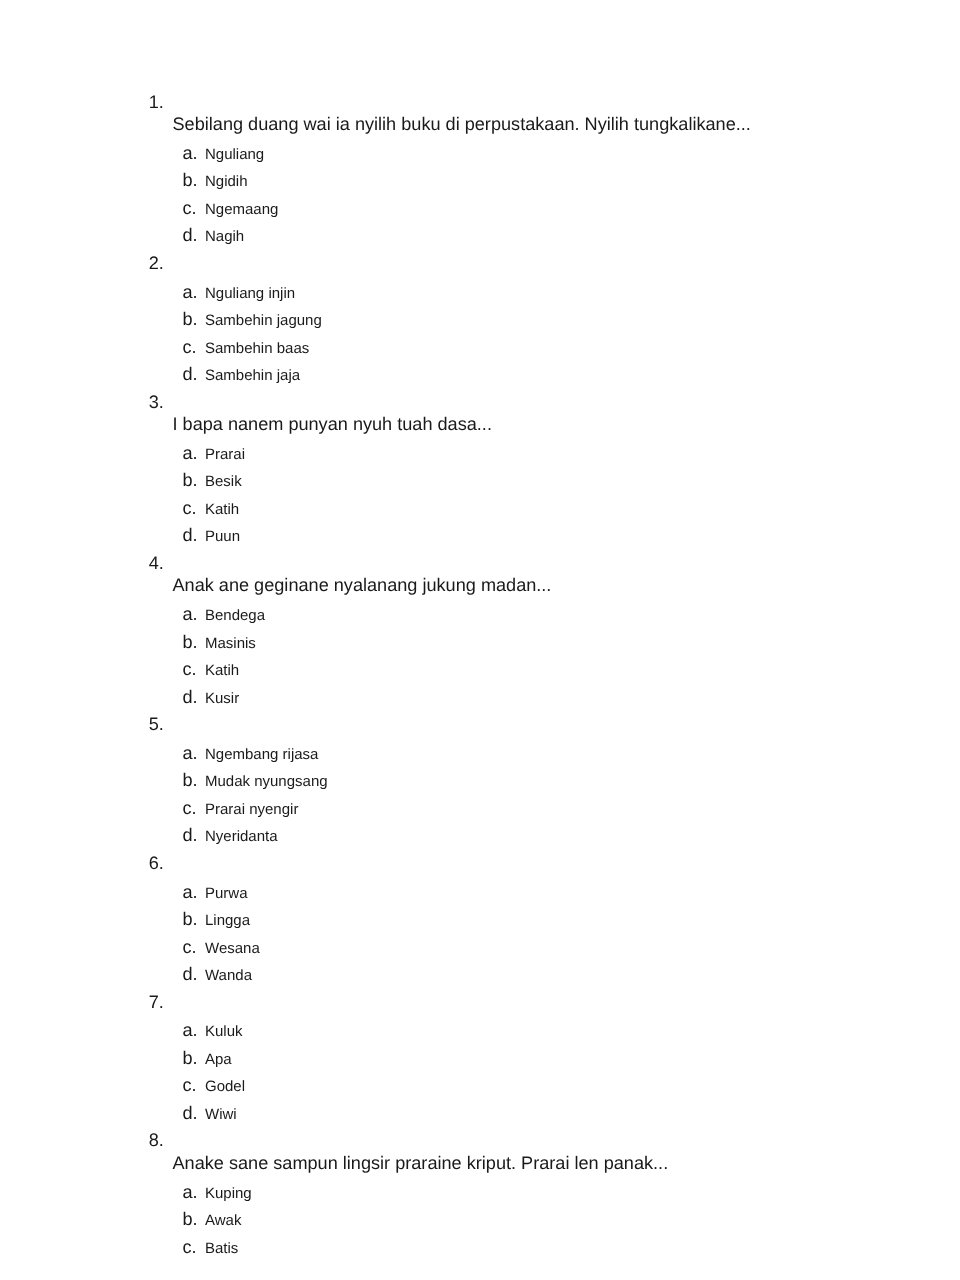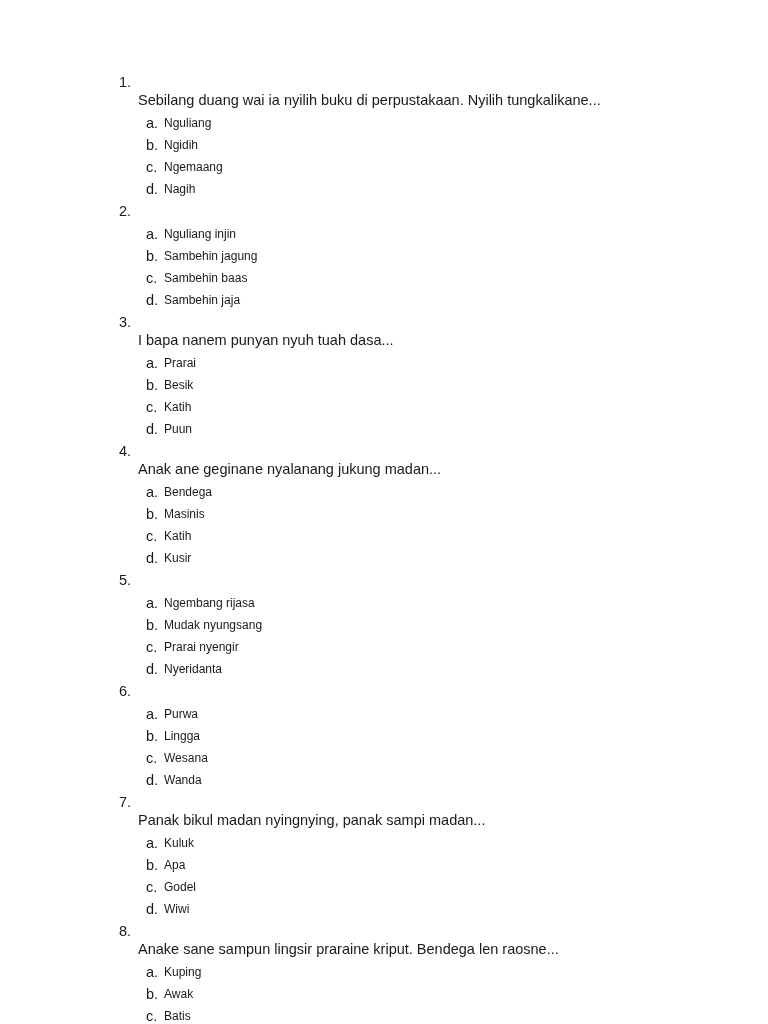--- a/index.html
+++ b/index.html
@@ -196,21 +196,20 @@
           <div class="opt-letter">c.</div>
           <div class="opt-text">Wesana</div>
         </div>
         <div class="option">
           <div class="opt-letter">d.</div>
           <div class="opt-text">Wanda</div>
         </div>
       </div>
       <div class="question">
         <div class="q-num">7.</div>
-        <div class="q-text">Panak bikul madan nyingnying, panak sampi madan...</div>
       </div>
       <div class="options">
         <div class="option">
           <div class="opt-letter">a.</div>
           <div class="opt-text">Kuluk</div>
         </div>
         <div class="option">
           <div class="opt-letter">b.</div>
           <div class="opt-text">Apa</div>
         </div>
@@ -218,21 +217,21 @@
           <div class="opt-letter">c.</div>
           <div class="opt-text">Godel</div>
         </div>
         <div class="option">
           <div class="opt-letter">d.</div>
           <div class="opt-text">Wiwi</div>
         </div>
       </div>
       <div class="question">
         <div class="q-num">8.</div>
-        <div class="q-text">Anake sane sampun lingsir praraine kriput. Bendega len raosne...</div>
+        <div class="q-text">Anake sane sampun lingsir praraine kriput. Prarai len panak...</div>
       </div>
       <div class="options">
         <div class="option">
           <div class="opt-letter">a.</div>
           <div class="opt-text">Kuping</div>
         </div>
         <div class="option">
           <div class="opt-letter">b.</div>
           <div class="opt-text">Awak</div>
         </div>

